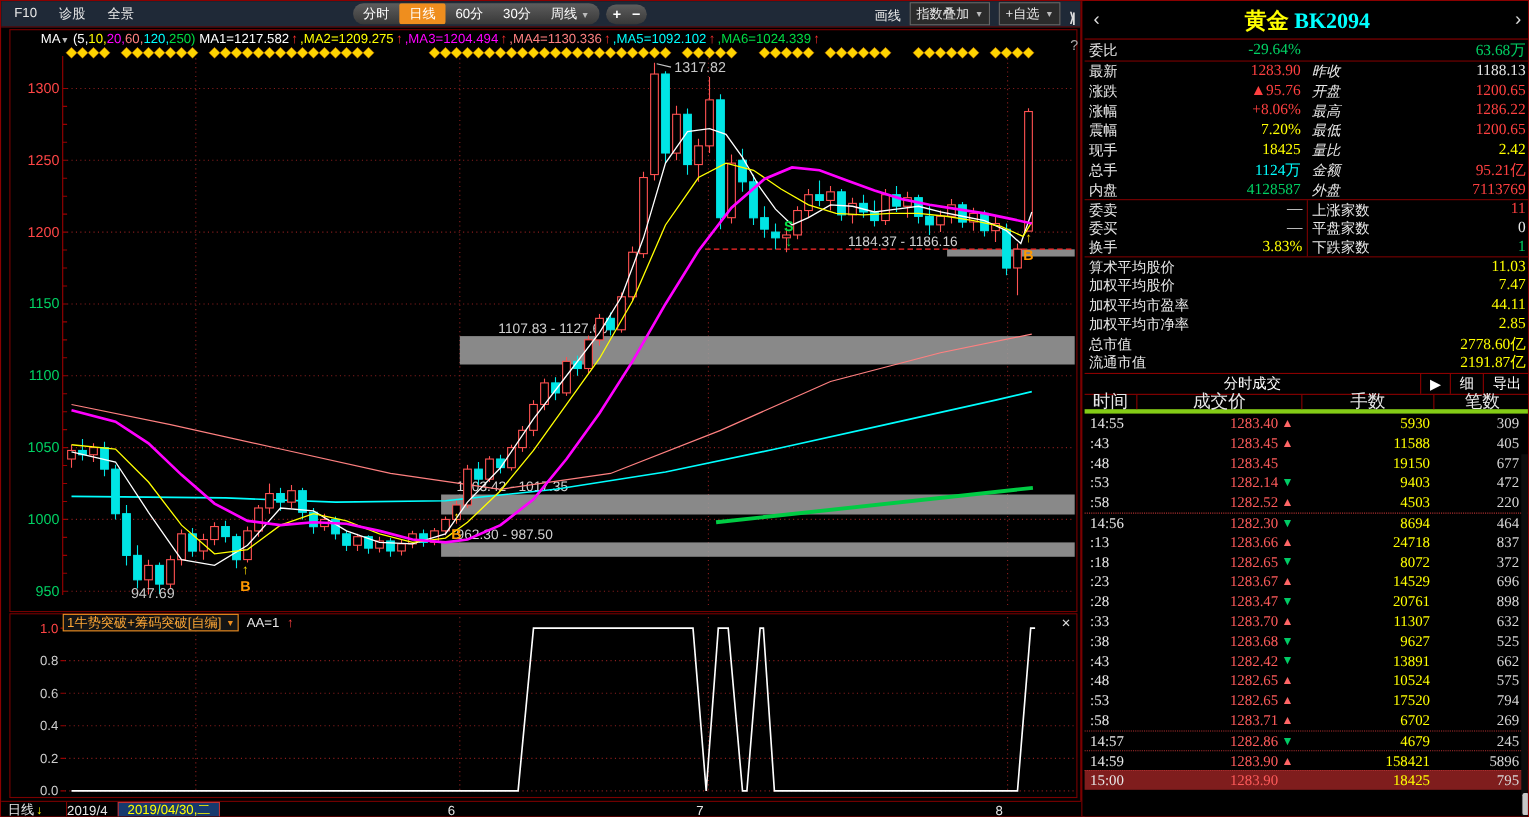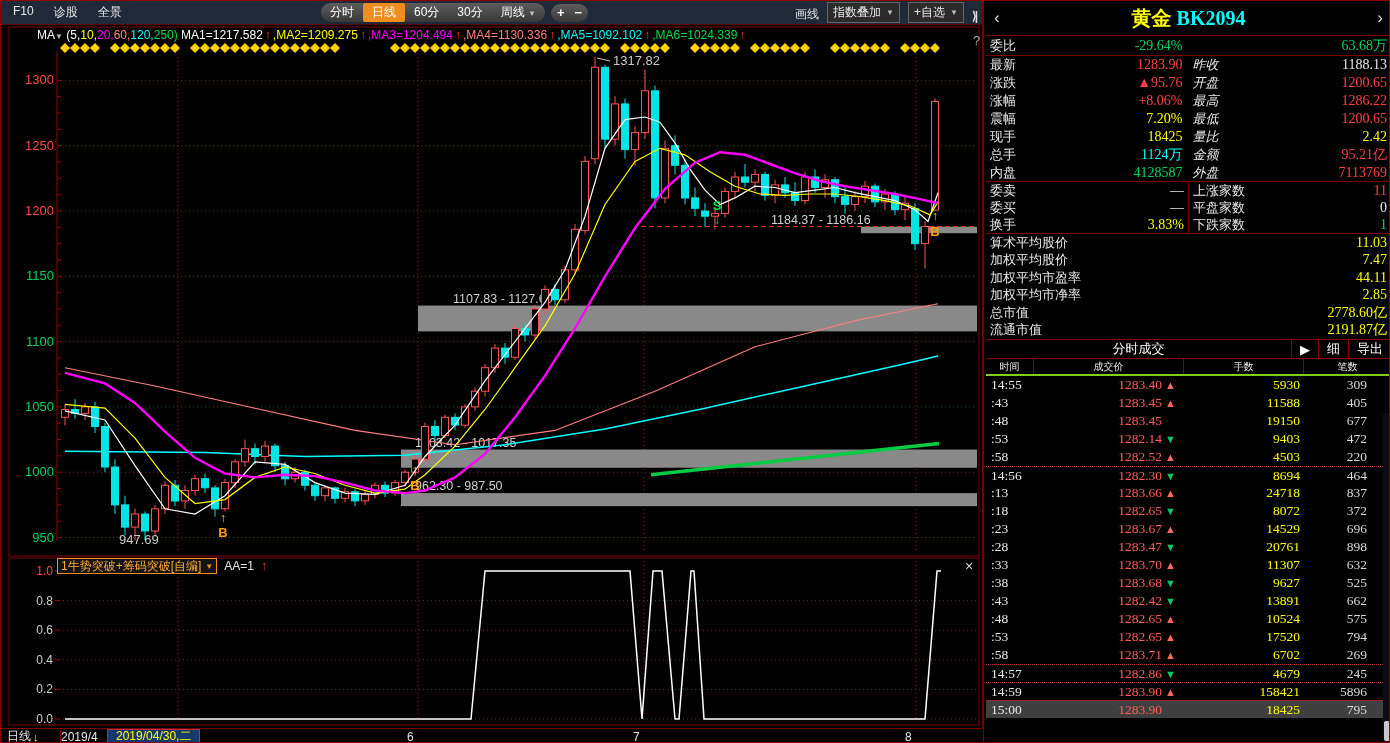--- a/index.html
+++ b/index.html
@@ -60,32 +60,32 @@
 .qmid{display:flex;border-bottom:1px solid #7a0000;}
 .qmid .col{flex:1;}
 .qmid .col.r{border-left:1px solid #7a0000;}
 .mrow{display:flex;height:17px;align-items:center;font-size:13px;padding:0 4px;}
 .mrow .ql{width:66px;}
 .srow{display:flex;height:17.5px;align-items:center;font-size:13px;padding:0 4px;}
 .srow .ql{width:130px;}
 .tapebar{height:20px;border:1px solid #8b0000;border-left:none;border-right:none;display:flex;align-items:center;font-size:13px;}
 .tb-title{flex:1;text-align:center;color:#fff;}
 .tb-btn{border-left:1px solid #8b0000;padding:0 8px;height:100%;display:flex;align-items:center;color:#fff;}
-.thead{height:17px;display:flex;font-size:10px;border-bottom:2px solid #84cc16;}
+.thead{height:17px;display:flex;font-size:16px;border-bottom:4px solid #84cc16;}
 .thead span{border-right:1px solid #8b0000;display:flex;align-items:center;justify-content:center;}
 .th-t{width:48px;}.th-p{width:150px;}.th-v{width:120px;}.th-n{flex:1;border-right:none!important;}
 .tbody{position:relative;}
 .trow{display:flex;height:18px;align-items:center;font-family:"Liberation Serif",serif;font-size:13.5px;}
 .trow.sep{border-top:1px dotted #b03030;}
-.trow.hl{background:#404040;}
+.trow.hl{background:#7f1d1d;}
 .tt{width:48px;padding-left:5px;color:#e8e8e8;}
 .tp{width:128px;text-align:right;color:#ff5b5b;}
 .td{width:22px;font-size:11px;padding-left:3px;font-family:"Liberation Sans",sans-serif;}
 .tv{width:116px;text-align:right;color:#ffff00;}
-.tn{flex:1;text-align:right;padding-right:24px;color:#d8d8d8;}
+.tn{flex:1;text-align:right;padding-right:10px;color:#d8d8d8;}
 .up{color:#ff6666;}.dn{color:#00cc66;}
 .c-red{color:#ff4040;}.c-green{color:#00d264;}.c-yellow{color:#ffff00;}.c-cyan{color:#00ffff;}.c-white{color:#e8e8e8;}
 .scroll{position:absolute;right:0;top:412px;bottom:1px;width:8px;background:#0d0d0d;}
 .thumb{position:absolute;bottom:2px;left:1px;width:6px;height:20px;background:#c8c8c8;border-radius:2px;}
 </style>
 </head>
 <body>
 
 <div class="app">
   <div class="left">

